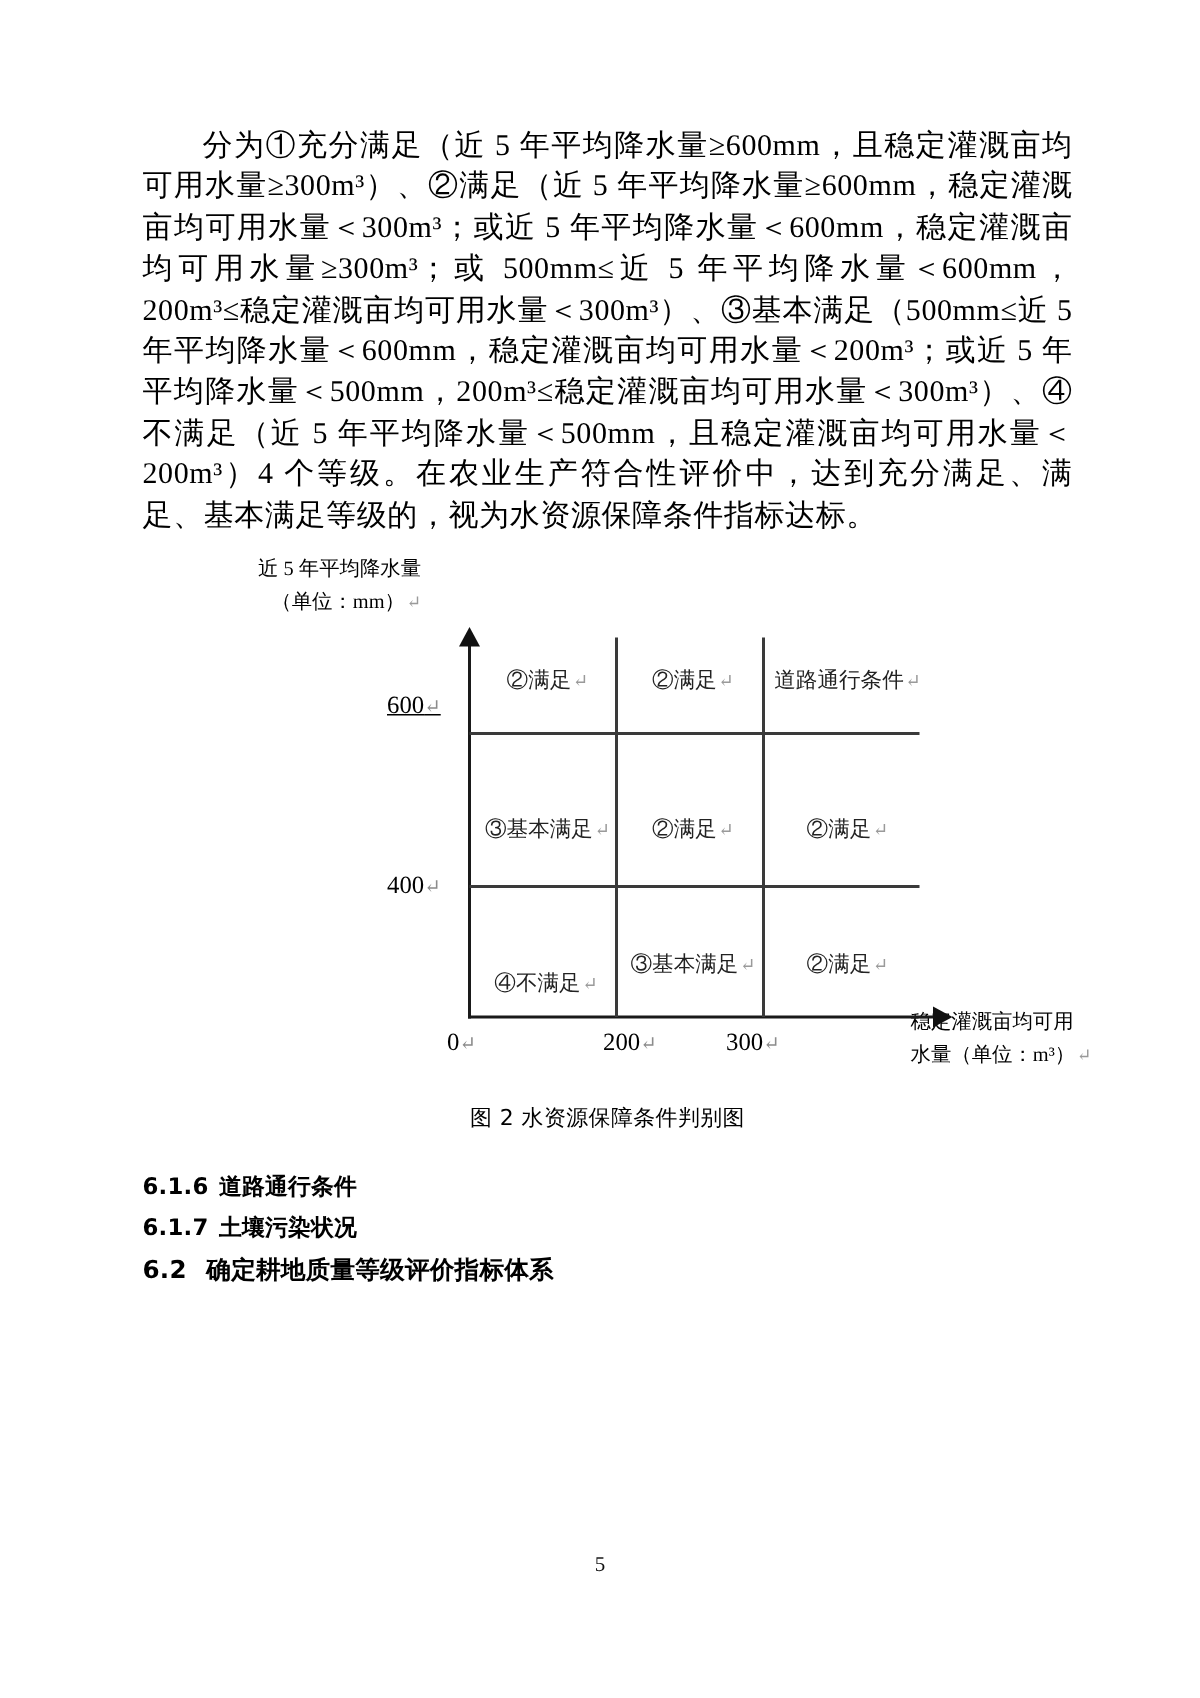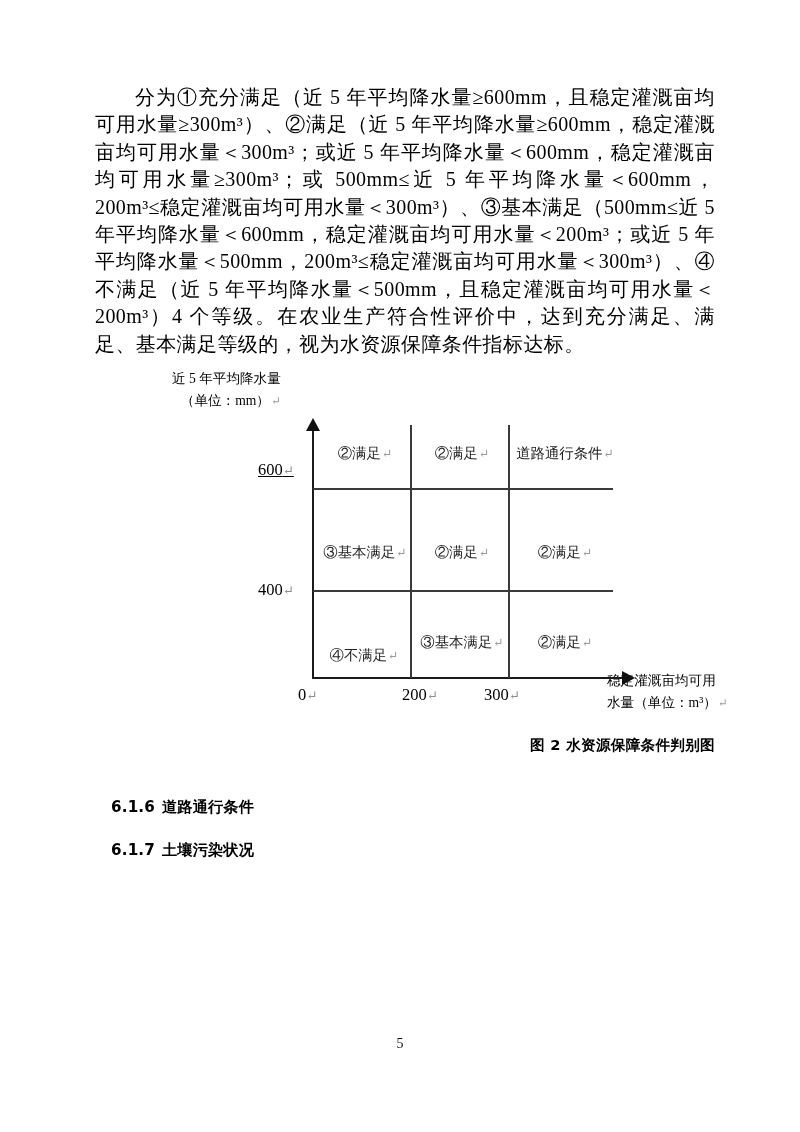--- a/index.html
+++ b/index.html
@@ -33,21 +33,21 @@
     line-height: 27.4px;
     text-align: justify;
     text-justify: inter-ideograph;
     text-indent: 2em;
     letter-spacing: 0.02em;
     font-family: "Liberation Serif", "DejaVu Serif", serif;
   }
 
   
   h3.sec-head {
-    margin: 16px;
+    margin: 0;
     font-family: "DejaVu Sans", "Liberation Sans", sans-serif;
     font-size: 15.2px;
     font-weight: bold;
     line-height: 27.4px;
     letter-spacing: 0.01em;
   }
   h3.sec-head .num {
     font-family: "DejaVu Sans", "Liberation Sans", sans-serif;
     font-weight: bold;
     margin-right: 7px;
@@ -55,24 +55,24 @@
   h3.sec-head.major { font-size: 16.4px; }
   h3.sec-head.major .num { margin-right: 13px; }
 
   
   .figure-wrap {
     position: relative;
     height: 410px;
     margin-top: 10px;
   }
   .fig-caption {
-    text-align: right;
+    text-align: center;
     font-family: "DejaVu Sans", "Liberation Sans", sans-serif;
     font-size: 14.6px;
-    font-weight: bold;
+    font-weight: normal;
     letter-spacing: 0.02em;
   }
 
   
   .chart {
     position: absolute;
     left: 65px;
     top: 0px;
     width: 560px;
     height: 380px;
@@ -208,18 +208,21 @@
     </div>
 
     <h3 class="sec-head">
       <span class="num">6.1.6</span><span>道路通行条件</span>
     </h3>
 
     <h3 class="sec-head">
       <span class="num">6.1.7</span><span>土壤污染状况</span>
     </h3>
 
+    <h3 class="sec-head major">
+      <span class="num">6.2</span><span>确定耕地质量等级评价指标体系</span>
+    </h3>
 
   </div>
 
   <div class="page-number">5</div>
 
 </div>
 
 </body></html>

